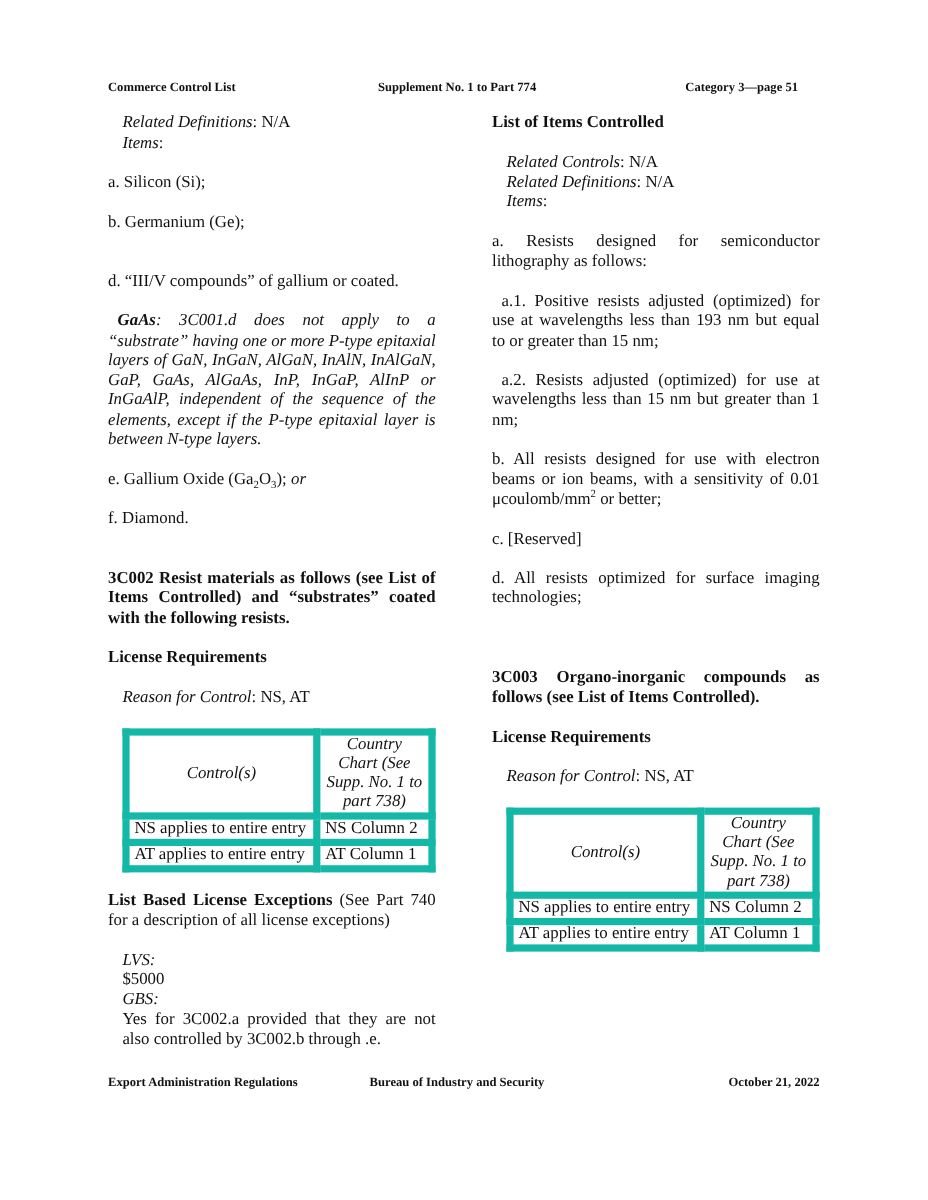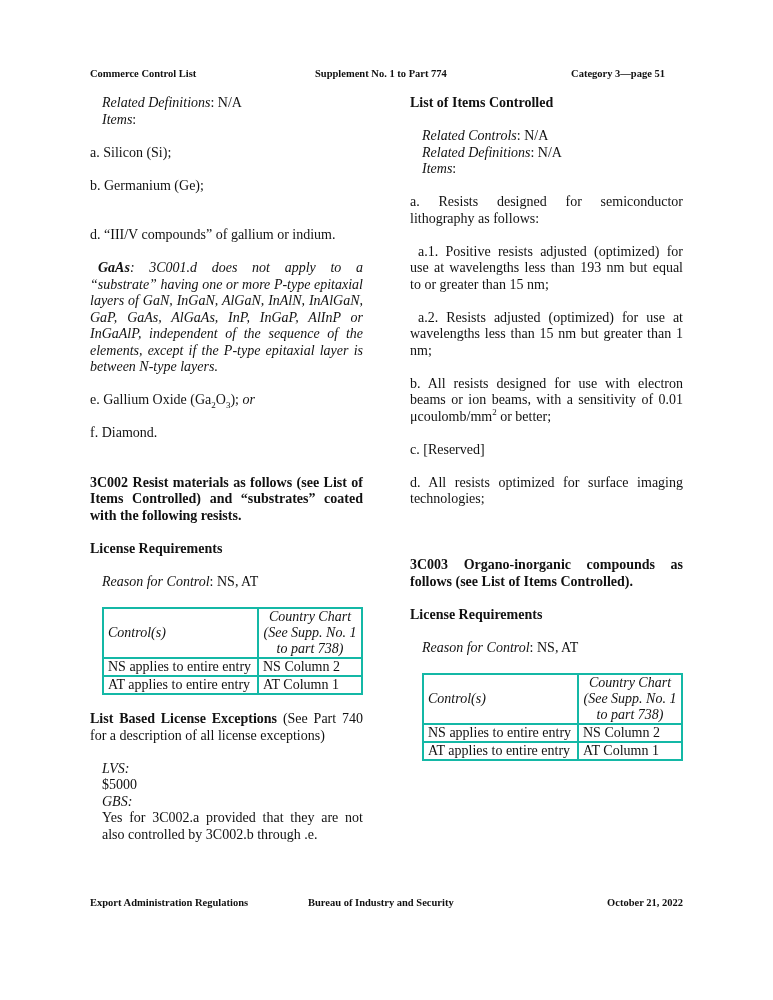--- a/index.html
+++ b/index.html
@@ -12,22 +12,22 @@
   .col { position: absolute; top: 95px; width: 273px; line-height: 16.5px; }
   .col.left { left: 90px; }
   .col.right { left: 410px; }
   p { margin: 0; }
   .j { text-align: justify; }
   .i { font-style: italic; }
   .b { font-weight: bold; }
   .ind { padding-left: 12px; }
   .gap { height: 16.5px; }
   table.cc { border-collapse: collapse; width: 261px; margin-left: 12px; font-size: 14px; line-height: 16px; }
-  table.cc td { border: 2px solid #14b8a6; padding: 0 4px; vertical-align: top; }
-  table.cc td.h1 { font-style: italic; text-align: left; vertical-align: middle; width: 145px; }
+  table.cc td { border: 6px solid #14b8a6; padding: 0 4px; vertical-align: top; }
+  table.cc td.h1 { font-style: italic; text-align: center; vertical-align: middle; width: 145px; }
   table.cc td.h2 { font-style: italic; text-align: center; }
   table.cc td.j { text-align: justify; text-align-last: left; }
   .exc { display: flex; padding-left: 12px; flex-direction: column; }
   .exc .k { font-style: italic; width: 40px; flex: none; }
   .exc .v { flex: 1; text-align: justify; }
   sub, sup { font-size: 9px; line-height: 0; }
 </style>
 </head>
 <body>
 
@@ -39,21 +39,21 @@
 
 <div class="col left">
   <p class="ind"><span class="i">Related Definitions</span><span>: N/A</span></p>
   <p class="ind"><span class="i">Items</span>:</p>
   <div class="gap"></div>
   <p>a.  Silicon (Si);</p>
   <div class="gap"></div>
   <p>b.  Germanium (Ge);</p>
   <div class="gap"></div>
   <div class="gap"></div>
-  <p>d.  “III/V compounds” of gallium or indium.</p>
+  <p>d.  “III/V compounds” of gallium or coated.</p>
   <div class="gap"></div>
   <p class="j i" style="text-indent:8px"><span class="b">GaAs</span><span>: 3C001.d does not apply to a “substrate” having one or more  P-type epitaxial layers of GaN, InGaN, AlGaN, InAlN, InAlGaN, GaP, GaAs, AlGaAs, InP, InGaP, AlInP or InGaAlP, independent of the sequence of the elements, except if the P-type epitaxial layer is between N-type layers.</span></p>
   <div class="gap"></div>
   <p><span>e. Gallium Oxide (Ga</span><sub>2</sub><span>O</span><sub>3</sub><span>); </span><span class="i">or</span></p>
   <div class="gap"></div>
   <p>f. Diamond.</p>
   <div class="gap"></div>
     <div class="gap"></div>
   <p class="b j">3C002  Resist materials as follows (see List of Items Controlled)  and “substrates” coated with the following  resists.</p>
   <div class="gap"></div>

